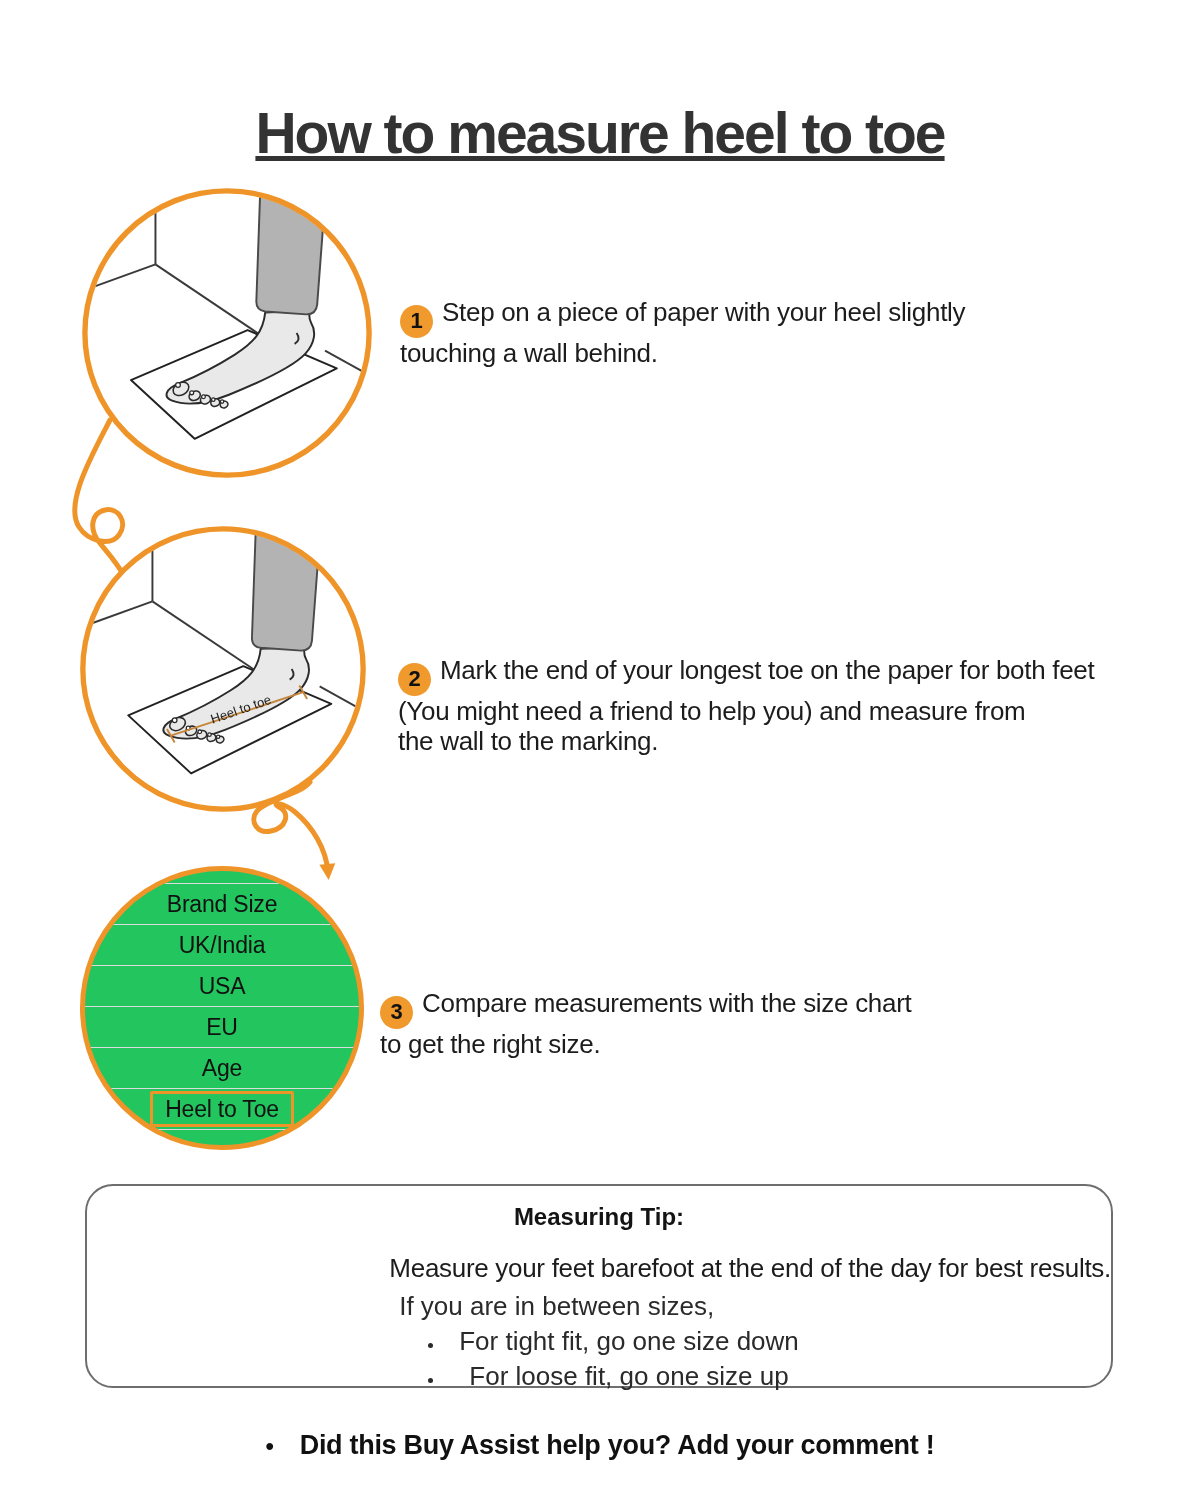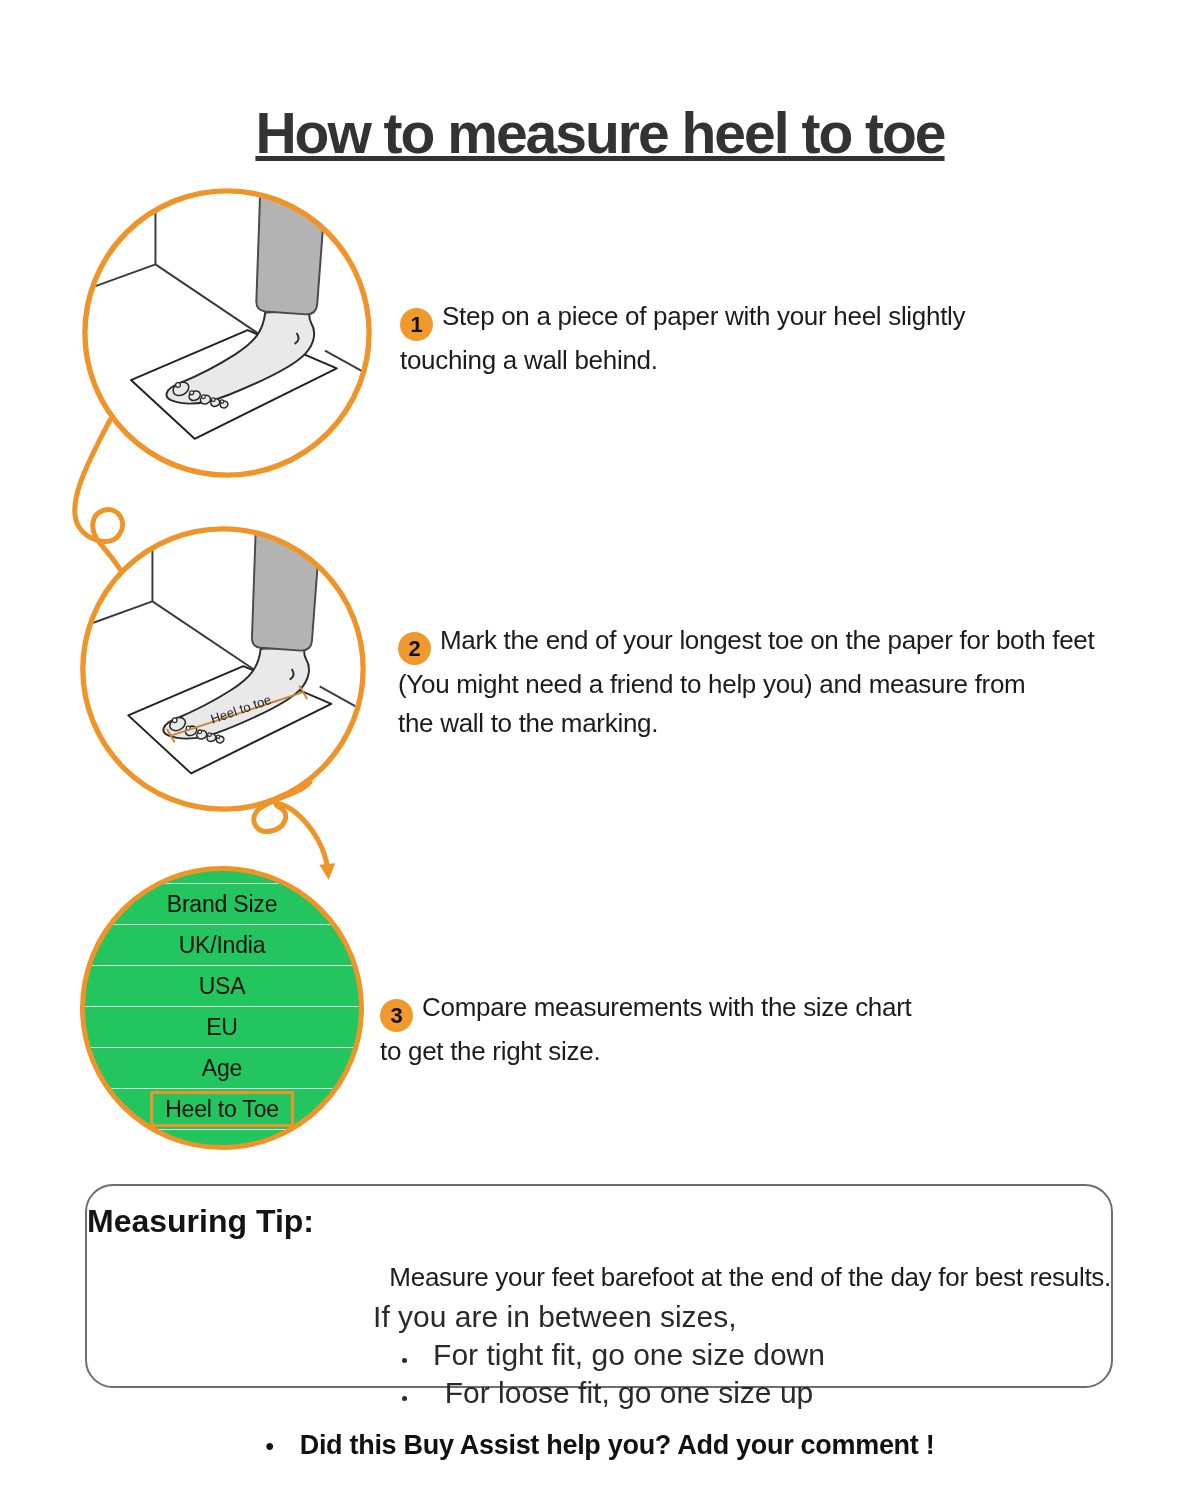--- a/index.html
+++ b/index.html
@@ -16,23 +16,23 @@
   }
 
   
   .connectors{top:0;left:0;width:1200px;height:1512px;pointer-events:none;}
 
   
   .c1{left:80px;top:186px;width:294px;height:294px;}
   .c2{left:78px;top:524px;width:290px;height:290px;}
 
   
-  .step{line-height:39px;font-size:26px;letter-spacing:-0.3px;color:#1c1c1c;margin-top:18px;}
+  .step{line-height:30px;font-size:26px;letter-spacing:-0.3px;color:#1c1c1c;margin-top:18px;}
   .step1{left:400px;top:279px;width:640px;}
-  .step2{left:398px;top:603px;width:800px;}
+  .step2{left:398px;top:637px;width:800px;}
   .step3{left:380px;top:970px;width:640px;}
   .badge{
     display:inline-flex;align-items:center;justify-content:center;
     width:33px;height:33px;border-radius:50%;background:#F09A2E;
     color:#111;font-weight:bold;font-size:22px;margin-right:9px;vertical-align:-7px;
   }
   .step-text{white-space:pre-line;}
 
   
   .chart-circle{
@@ -49,23 +49,23 @@
   .hl-box{
     border:3px solid #EF9428;border-radius:2px;padding:0 12px;height:30px;
     display:flex;align-items:center;justify-content:center;
   }
 
   
   .tip-box{
     left:85px;top:1184px;width:1028px;height:204px;box-sizing:border-box;
     border:2px solid #6e6e6e;border-radius:28px;background:#fff;
   }
-  .tip-title{margin-top:17px;font-weight:bold;font-size:32px;color:#141414;}
+  .tip-title{margin-top:17px;text-align:center;font-weight:bold;font-size:24px;color:#141414;}
   .tip-line1{margin-top:22px;text-align:right;font-size:26px;letter-spacing:-0.3px;color:#1c1c1c;}
-  .tip-block{width:max-content;margin:7px auto 0;font-size:30px;color:#2a2a2a;}
+  .tip-block{width:max-content;margin:7px auto 0;font-size:26px;color:#2a2a2a;}
   .tip-block ul{margin:4px 0 0;padding-left:46px;text-align:center;}
   .tip-block li{margin:4px 0;padding-left:14px;}
   .tip-block li::marker{font-size:18px;}
 
   
   .footer{
     top:1430px;left:0;width:100%;display:flex;justify-content:center;align-items:center;
     gap:26px;font-weight:bold;font-size:27px;color:#111;letter-spacing:-0.3px;
   }
   .footer .dot{font-size:24px;}

